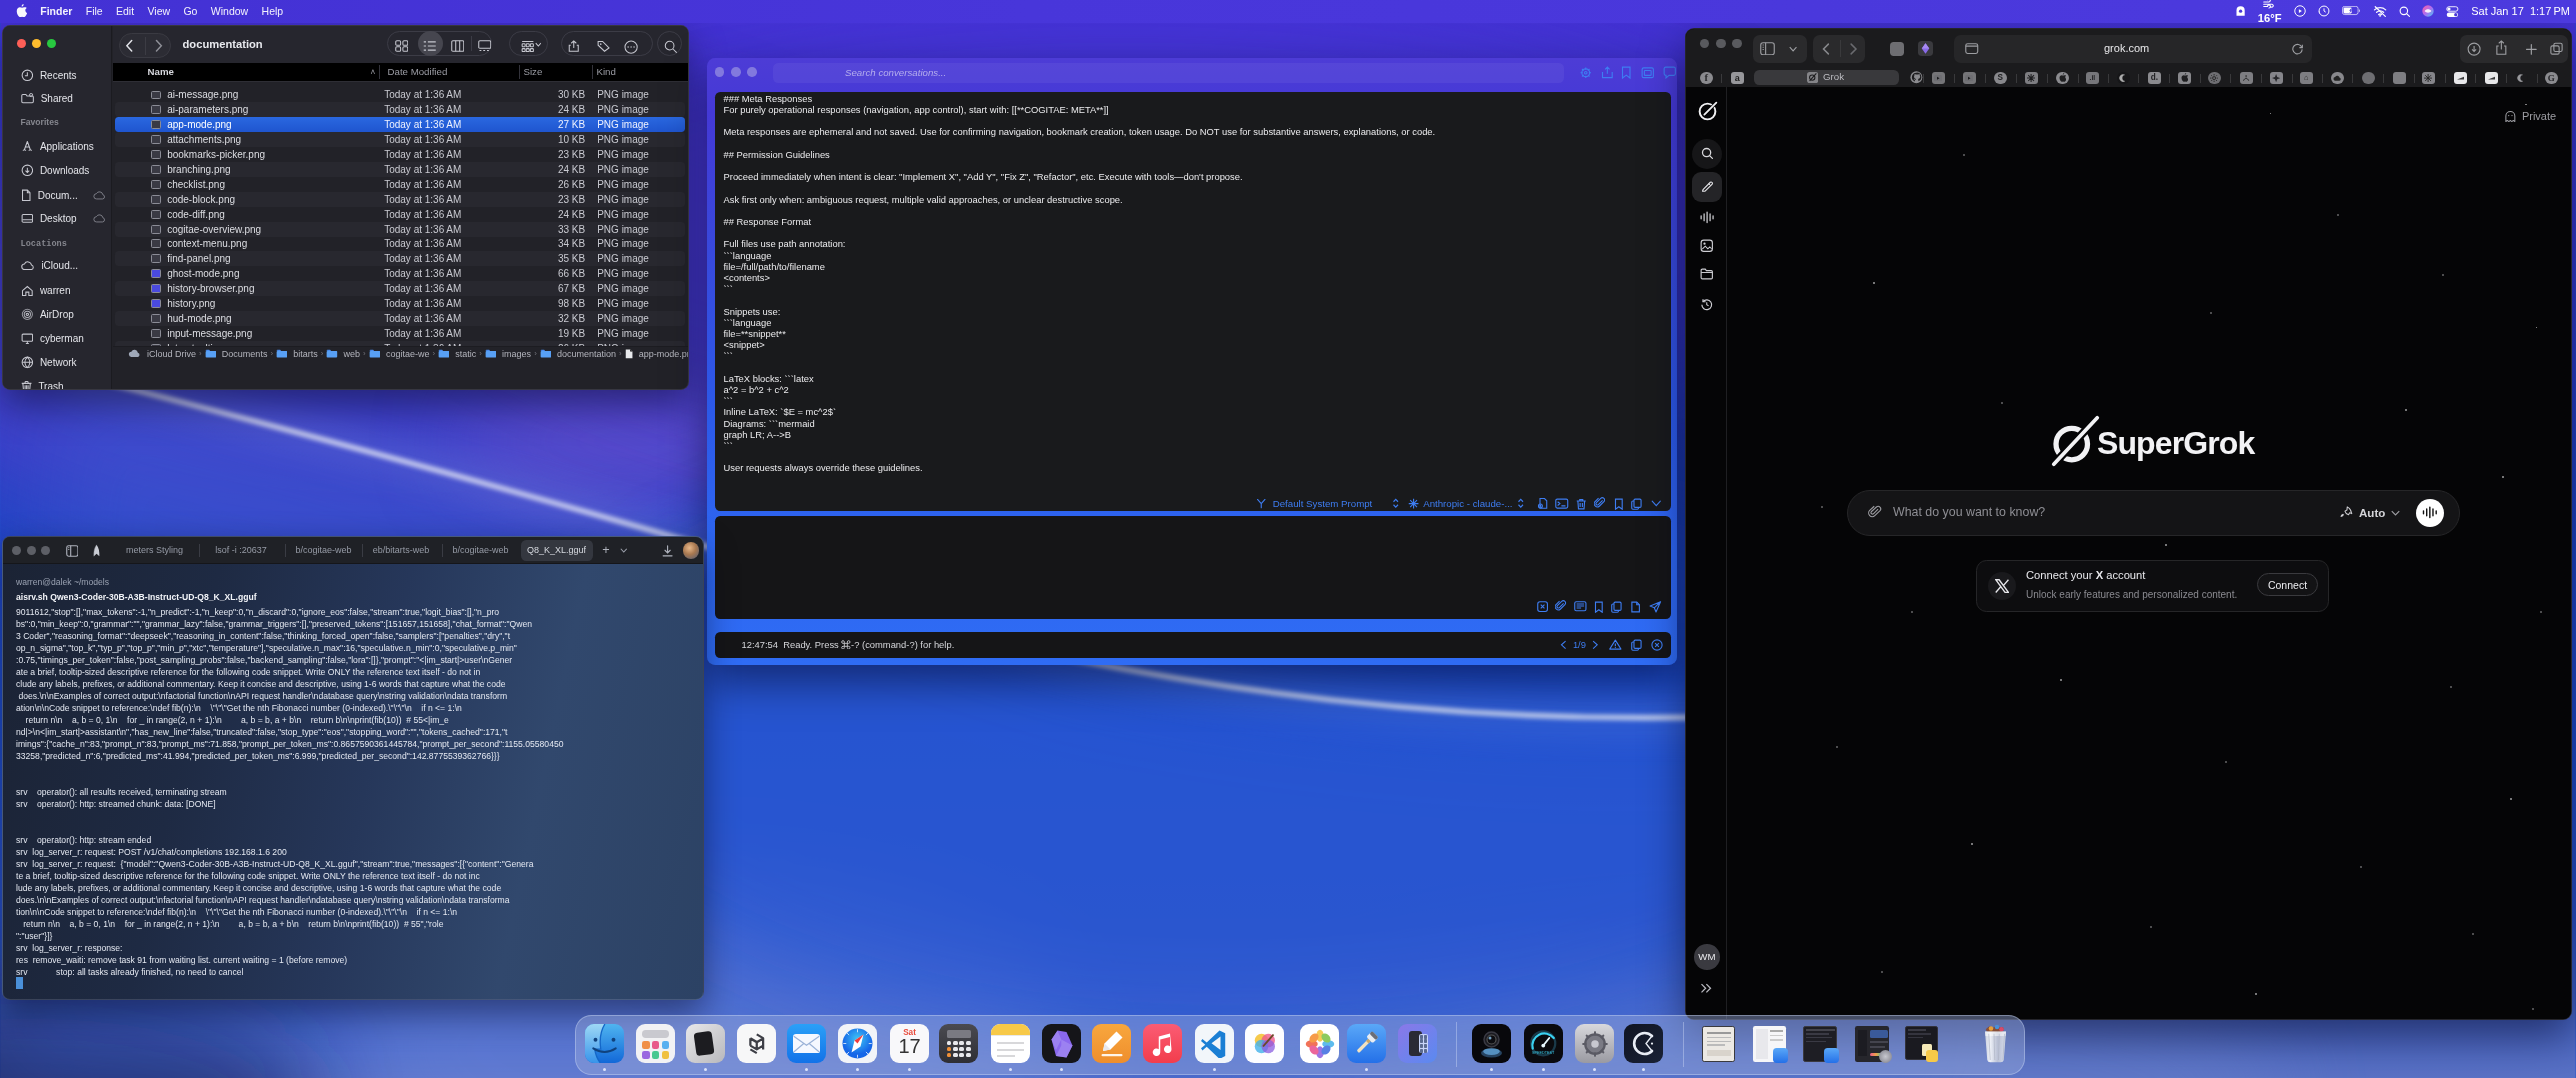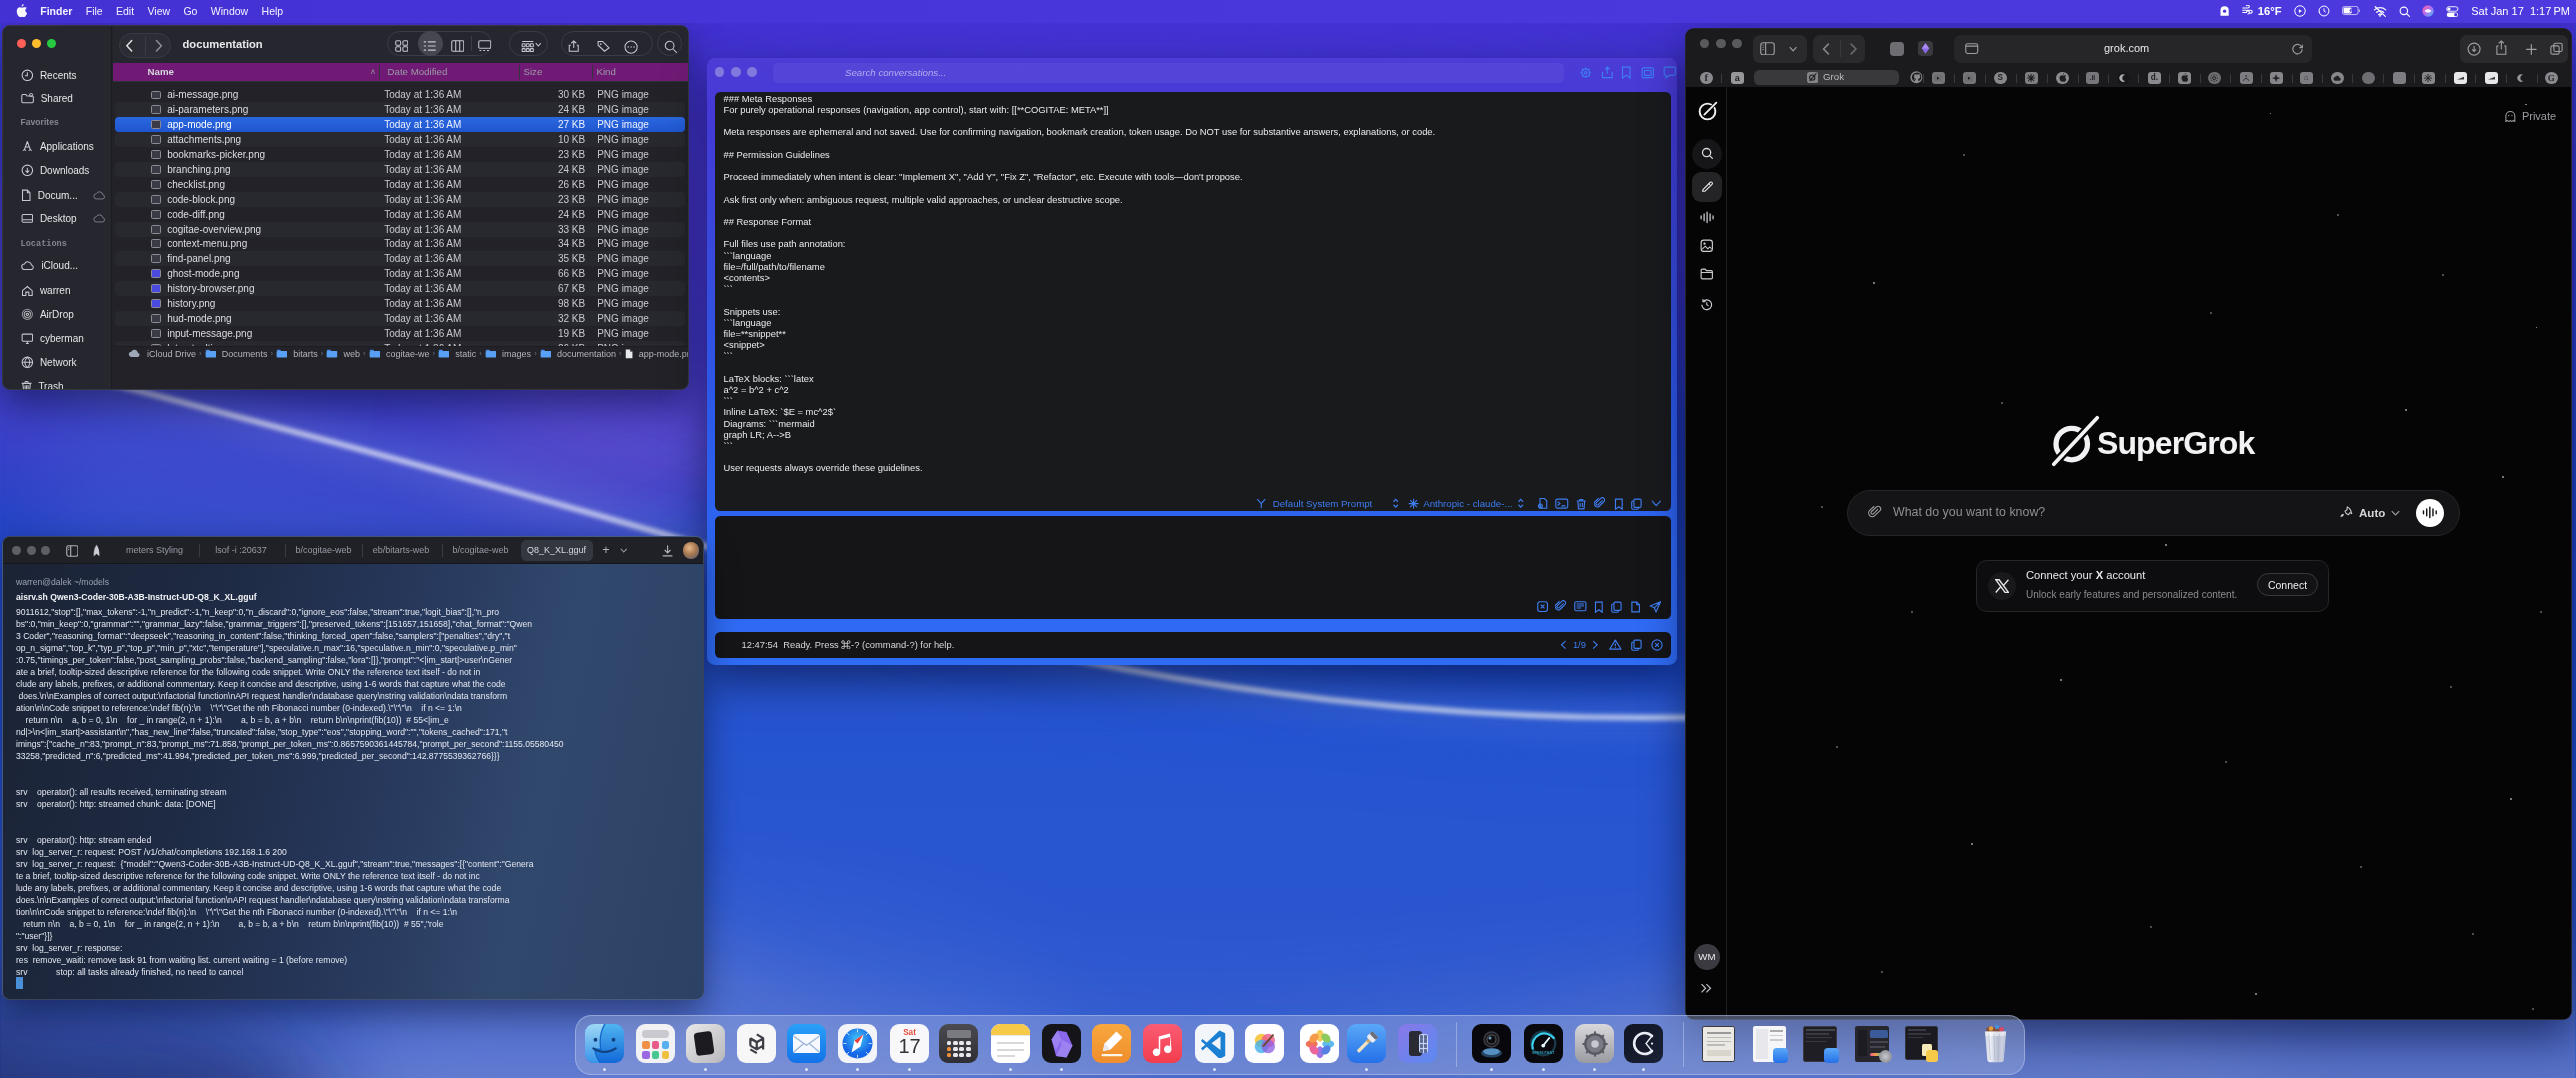--- a/index.html
+++ b/index.html
@@ -76,21 +76,21 @@
 }
 #f-side { position:absolute; left:0; top:0; width:109px; height:100%; background:#26262e; border-right:0.7px solid #1b1b20; }
 .tl { position:absolute; width:9.7px; height:9.7px; border-radius:50%; top:12.7px; }
 .fs-item { position:absolute; left:18px; height:15px; display:flex; align-items:center; gap:6.7px; color:#e4e5ea; font-size:10px; white-space:nowrap; }
 .fs-item svg { flex:0 0 auto; }
 .fs-label { position:absolute; left:18px; color:#85868e; font-size:8.6px; font-weight:bold; }
 .fs-cloud { position:absolute; left:72px; }
 #f-main { position:absolute; left:110px; top:0; right:0; bottom:0; }
 #f-toolbar { position:absolute; left:0; top:0; right:0; height:40px; background:#26262e; }
 .ficon { fill:none; stroke:#c6c7cf; stroke-width:1.4; }
-#f-cols { position:absolute; left:0; top:37px; right:0; height:19px; color:#9b9ca4; font-size:9.7px; border-bottom:0.7px solid #2e2e35; background:#701a75;}
+#f-cols { position:absolute; left:0; top:37px; right:0; height:19px; color:#9b9ca4; font-size:9.7px; border-bottom:0.7px solid #2e2e35; background:#000000;}
 .f-col-sep { position:absolute; top:4.5px; width:0.7px; height:15px; background:#33333b; }
 #f-rows { position:absolute; left:0; top:56px; right:0; height:266px; overflow:hidden; background:#222228; }
 .frow { position:absolute; left:2.2px; right:2.2px; height:15px; display:flex; align-items:center; color:#dddee3; font-size:10px; border-radius:3.7px; }
 .frow.alt { background:#28282f; }
 .frow.sel { background:linear-gradient(180deg,#2a68e0,#1f55cf); color:#fff; }
 .fr-icon { margin-left:36px; width:10.5px; height:8.2px; border-radius:1.5px; background:#3a3a44; border:0.7px solid #8b8c96; }
 .fr-name { margin-left:6px; width:217px; }
 .fr-date { width:135px; color:#c9cad1; }
 .frow.sel .fr-date, .frow.sel .fr-size, .frow.sel .fr-kind { color:#eef2ff; }
 .fr-size { width:66px; text-align:right; color:#c9cad1; }
@@ -150,21 +150,21 @@
     <span class="mb-item">View</span>
     <span class="mb-item">Go</span>
     <span class="mb-item">Window</span>
     <span class="mb-item">Help</span>
   </div>
   <div class="mb-right">
     <svg width="11.2" height="11.2" viewBox="0 0 15 15" fill="#fff">
         <path d="M2 6a5.5 5.5 0 0 1 11 0v7H2z"></path>
         <circle cx="7.5" cy="7" r="2.2" fill="#4836da"></circle>
       </svg>
-    <span style="display:flex;gap:3px;">
+    <span style="display:flex;align-items:center;gap:3px;flex-direction:column;">
         <svg width="12.7" height="10.5" viewBox="0 0 17 14" stroke="#fff" stroke-width="1.5" fill="none" stroke-linecap="round">
           <path d="M1 4h7a2 2 0 1 0-2-3M1 7h11a2 2 0 1 1-2 3M1 10h5a2 2 0 1 1 2 2"></path>
         </svg>
         <b style="font-size:11.2px;">16°F</b>
       </span>
     <svg width="12" height="12" viewBox="0 0 16 16" fill="none" stroke="#fff" stroke-width="1.3">
         <circle cx="8" cy="8" r="7"></circle>
         <path d="M6.5 5.5l4 2.5-4 2.5z" fill="#fff" stroke="none"></path>
       </svg>
     <svg width="12" height="12" viewBox="0 0 16 16" fill="none" stroke="#fff" stroke-width="1.3">

